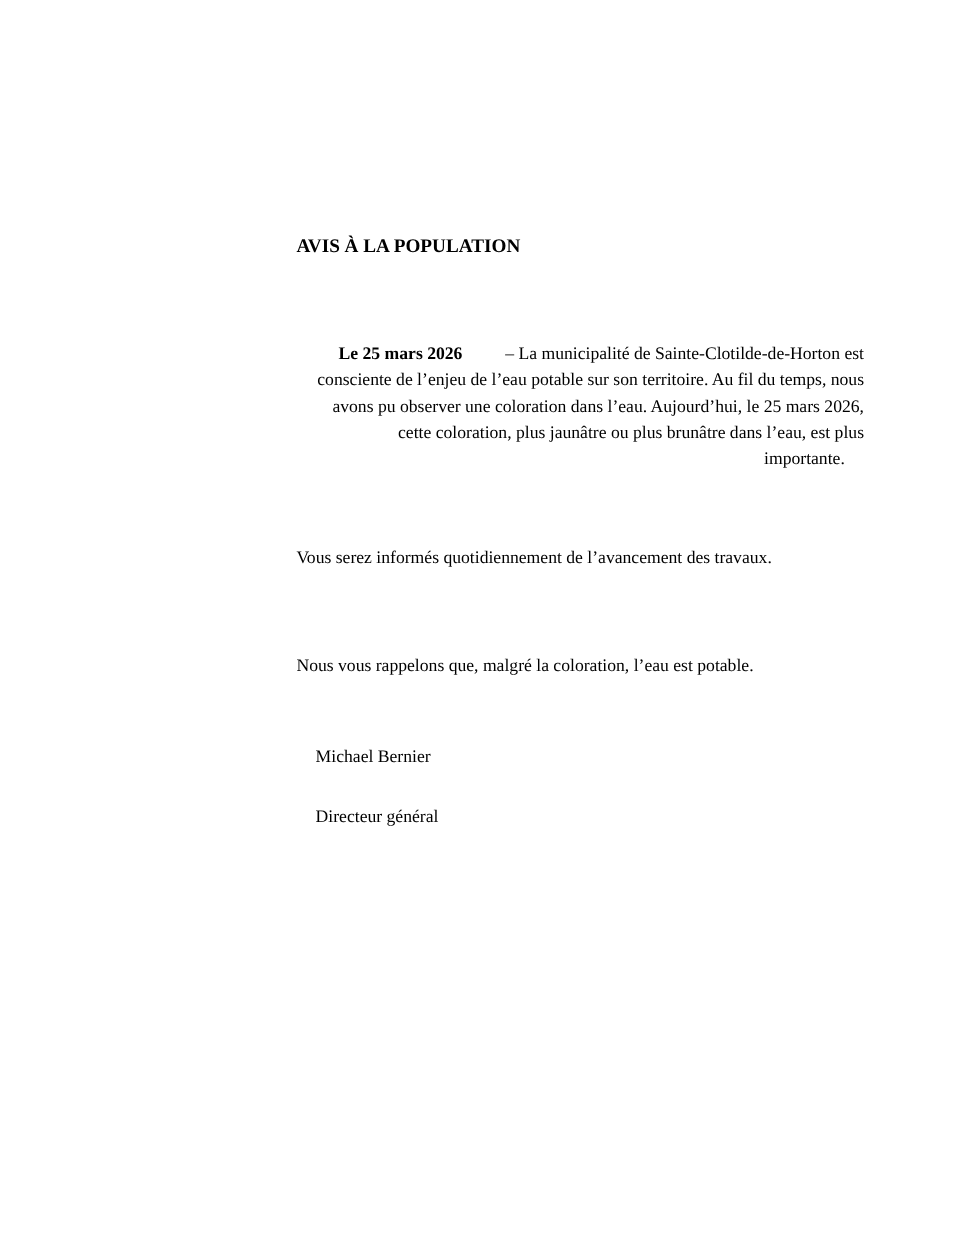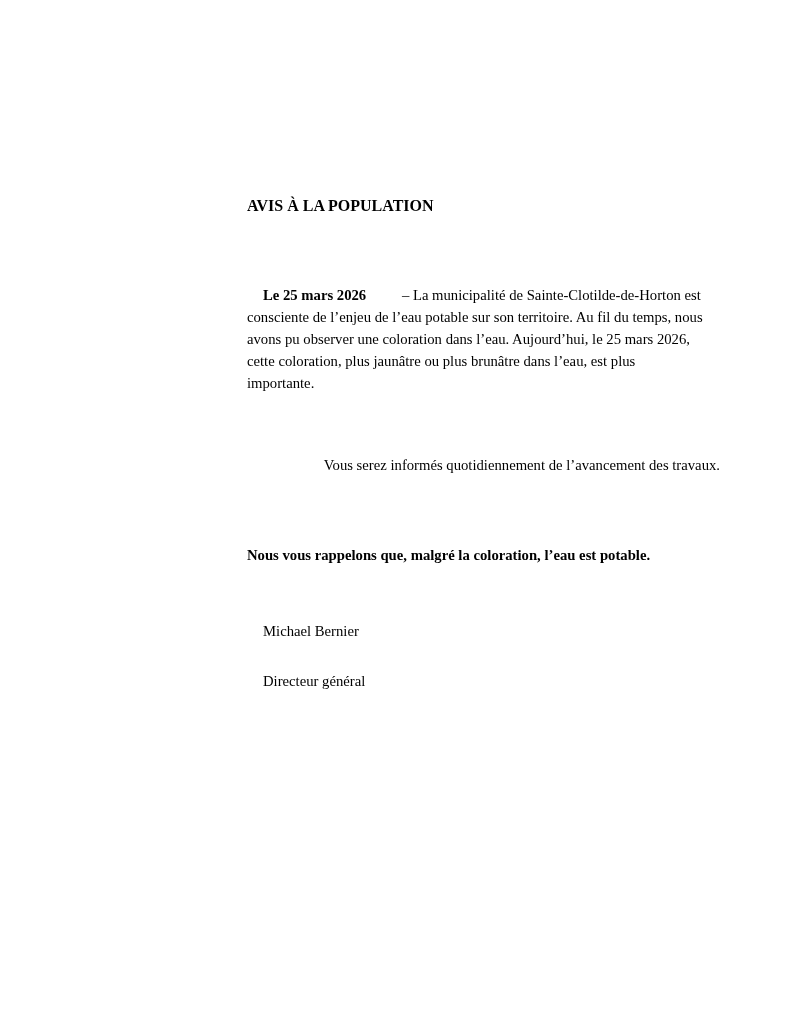--- a/index.html
+++ b/index.html
@@ -23,26 +23,26 @@
   }
   .title {
     font-weight: bold;
     font-size: 16px;
     line-height: 22px;
   }
   .para {
     font-size: 14.7px;
     line-height: 22px;
   }
-  .para-intro    { margin-top: 35px; }
+  .para-intro    { margin-top: 35px; text-align: right; }
   .para-cause    { margin-top: 27px; }
   .para-works    { margin-top: 24px; }
   .para-reco     { margin-top: 33px; }
-  .para-updates  { margin-top: 28px; text-align: right; }
-  .para-reminder { margin-top: 36px; font-weight: bold; }
+  .para-updates  { margin-top: 28px; }
+  .para-reminder { margin-top: 36px; font-weight: normal; }
   .signature {
     margin-top: 8px;
     font-size: 14.7px;
     line-height: 18px;
   }
 </style>
 </head>
 <body>
 
 <div class="page">

